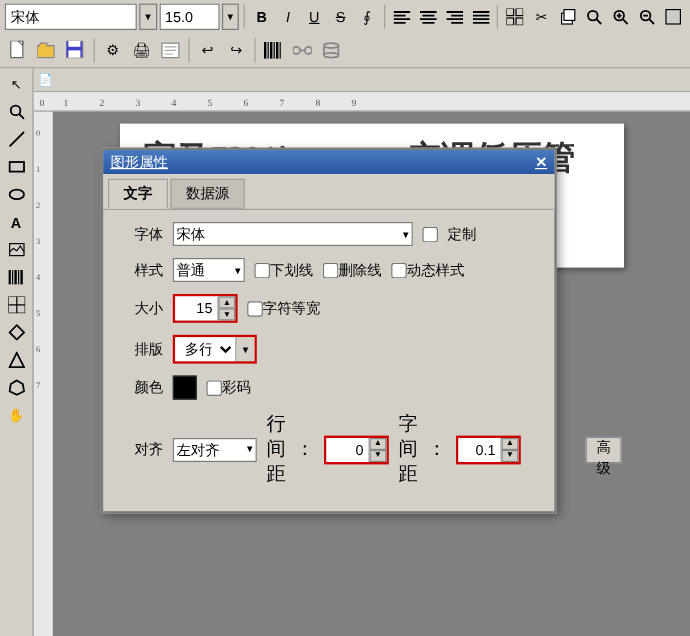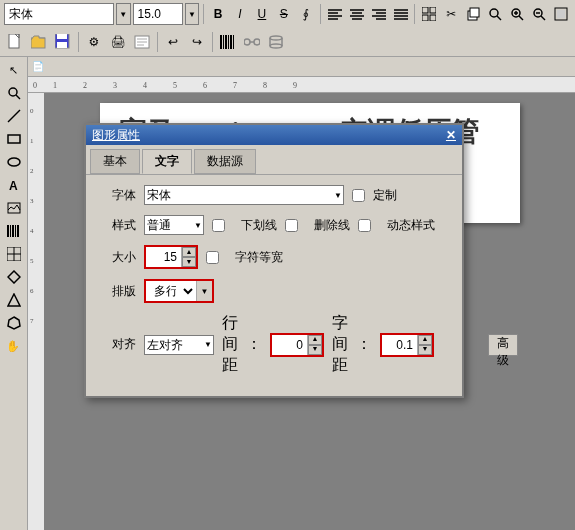--- a/index.html
+++ b/index.html
@@ -60,21 +60,21 @@
     .form-label { width: 36px; text-align: right; font-size: 12px; flex-shrink: 0; }
 
     .form-input { height: 20px; border: 1px solid #7b7b7b; background: white; padding: 0 4px; font-size: 12px; }
     .form-input-wide { width: 200px; }
 
     .form-select { height: 20px; border: 1px solid #7b7b7b; background: white; padding: 0 2px; font-size: 12px; appearance: none; -webkit-appearance: none; padding-right: 14px; background-image: none; position: relative; }
     .select-wrapper { position: relative; display: inline-flex; align-items: center; }
     .select-wrapper select { padding-right: 18px; }
     .select-arrow { position: absolute; right: 2px; pointer-events: none; font-size: 8px; }
 
-    .checkbox-group { display: flex; align-items: center; gap: 16px; }
+    .checkbox-group { display: flex; align-items: center; gap: 0; }
     .checkbox-label { font-size: 12px; }
 
     .color-box { width: 20px; height: 20px; background: black; border: 1px solid #333; display: inline-block; flex-shrink: 0; }
 
     .num-input-wrapper { display: inline-flex; border: 2px solid #cc0000; }
     .num-input { width: 36px; height: 20px; border: none; border-right: 1px solid #aaa; padding: 0 4px; font-size: 12px; text-align: right; background: white; }
     .num-spin { display: flex; flex-direction: column; width: 14px; }
     .num-spin-up, .num-spin-down { width: 14px; height: 10px; background: #d4d0c8; border: 1px solid #888; display: flex; align-items: center; justify-content: center; cursor: pointer; font-size: 7px; line-height: 1; }
 
     .multiline-wrapper { display: inline-flex; border: 2px solid #cc0000; }
@@ -371,21 +371,20 @@
 
         <div class="dialog-overlay">
           <div class="dialog">
 
             <div class="dialog-titlebar">
               <span>图形属性</span>
               <span class="dialog-close">✕</span>
             </div>
 
             <div class="dialog-tabs">
-              <div class="tab">基本</div>
               <div class="tab active">文字</div>
               <div class="tab">数据源</div>
             </div>
 
             <div class="dialog-content">
 
               <div class="form-row">
                 <span class="form-label">字体</span>
                 <div class="select-wrapper">
                   <select class="form-input form-input-wide form-select">
@@ -438,20 +437,28 @@
                 <span class="form-label">排版</span>
                 <div class="multiline-wrapper">
                   <select class="multiline-select" style="width:50px; border:none; background:white; font-size:12px; padding:0 4px;">
                     <option>多行</option>
                     <option>单行</option>
                   </select>
                   <div class="multiline-arrow">▼</div>
                 </div>
               </div>
 
+              <div class="form-row">
+                <span class="form-label">颜色</span>
+                <div class="color-box"></div>
+                <div class="checkbox-group">
+                  <input type="checkbox" style="">
+                  <label class="checkbox-label">彩码</label>
+                </div>
+              </div>
 
               <div class="form-row">
                 <span class="form-label">对齐</span>
                 <div class="select-wrapper">
                   <select class="form-input form-select" style="width:70px">
                     <option>左对齐</option>
                     <option>居中</option>
                     <option>右对齐</option>
                   </select>
                   <span class="select-arrow">▼</span>

